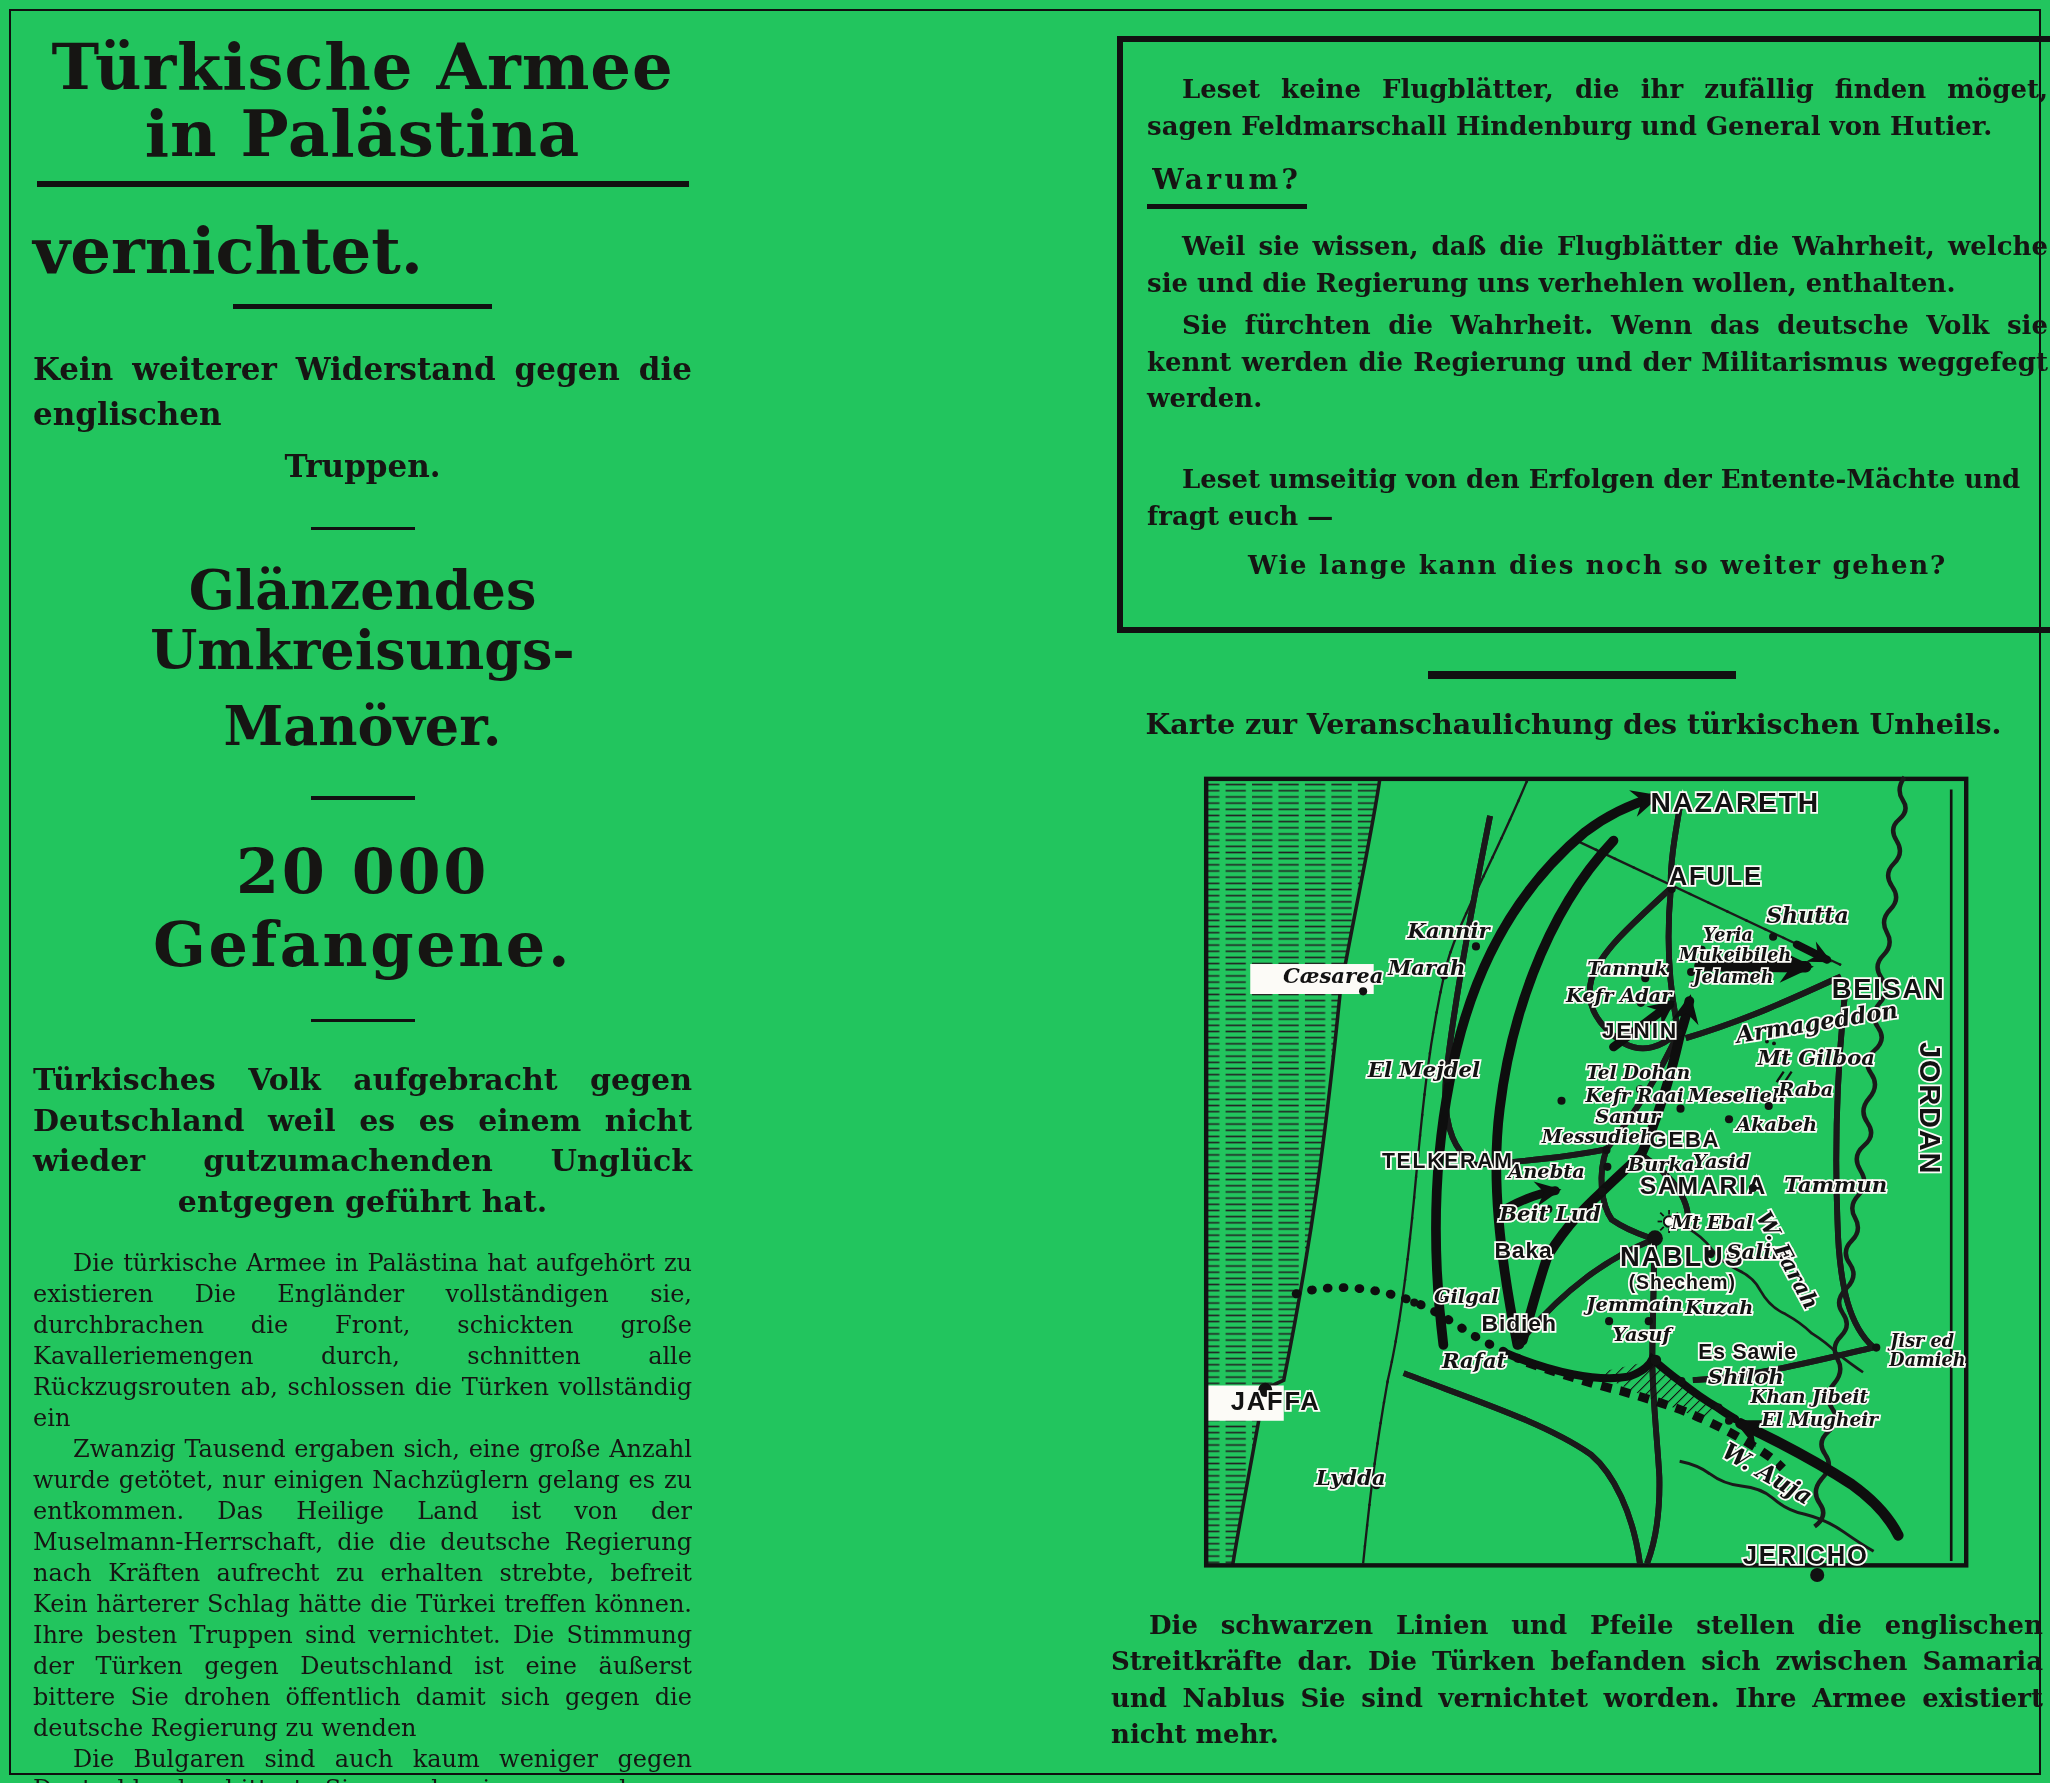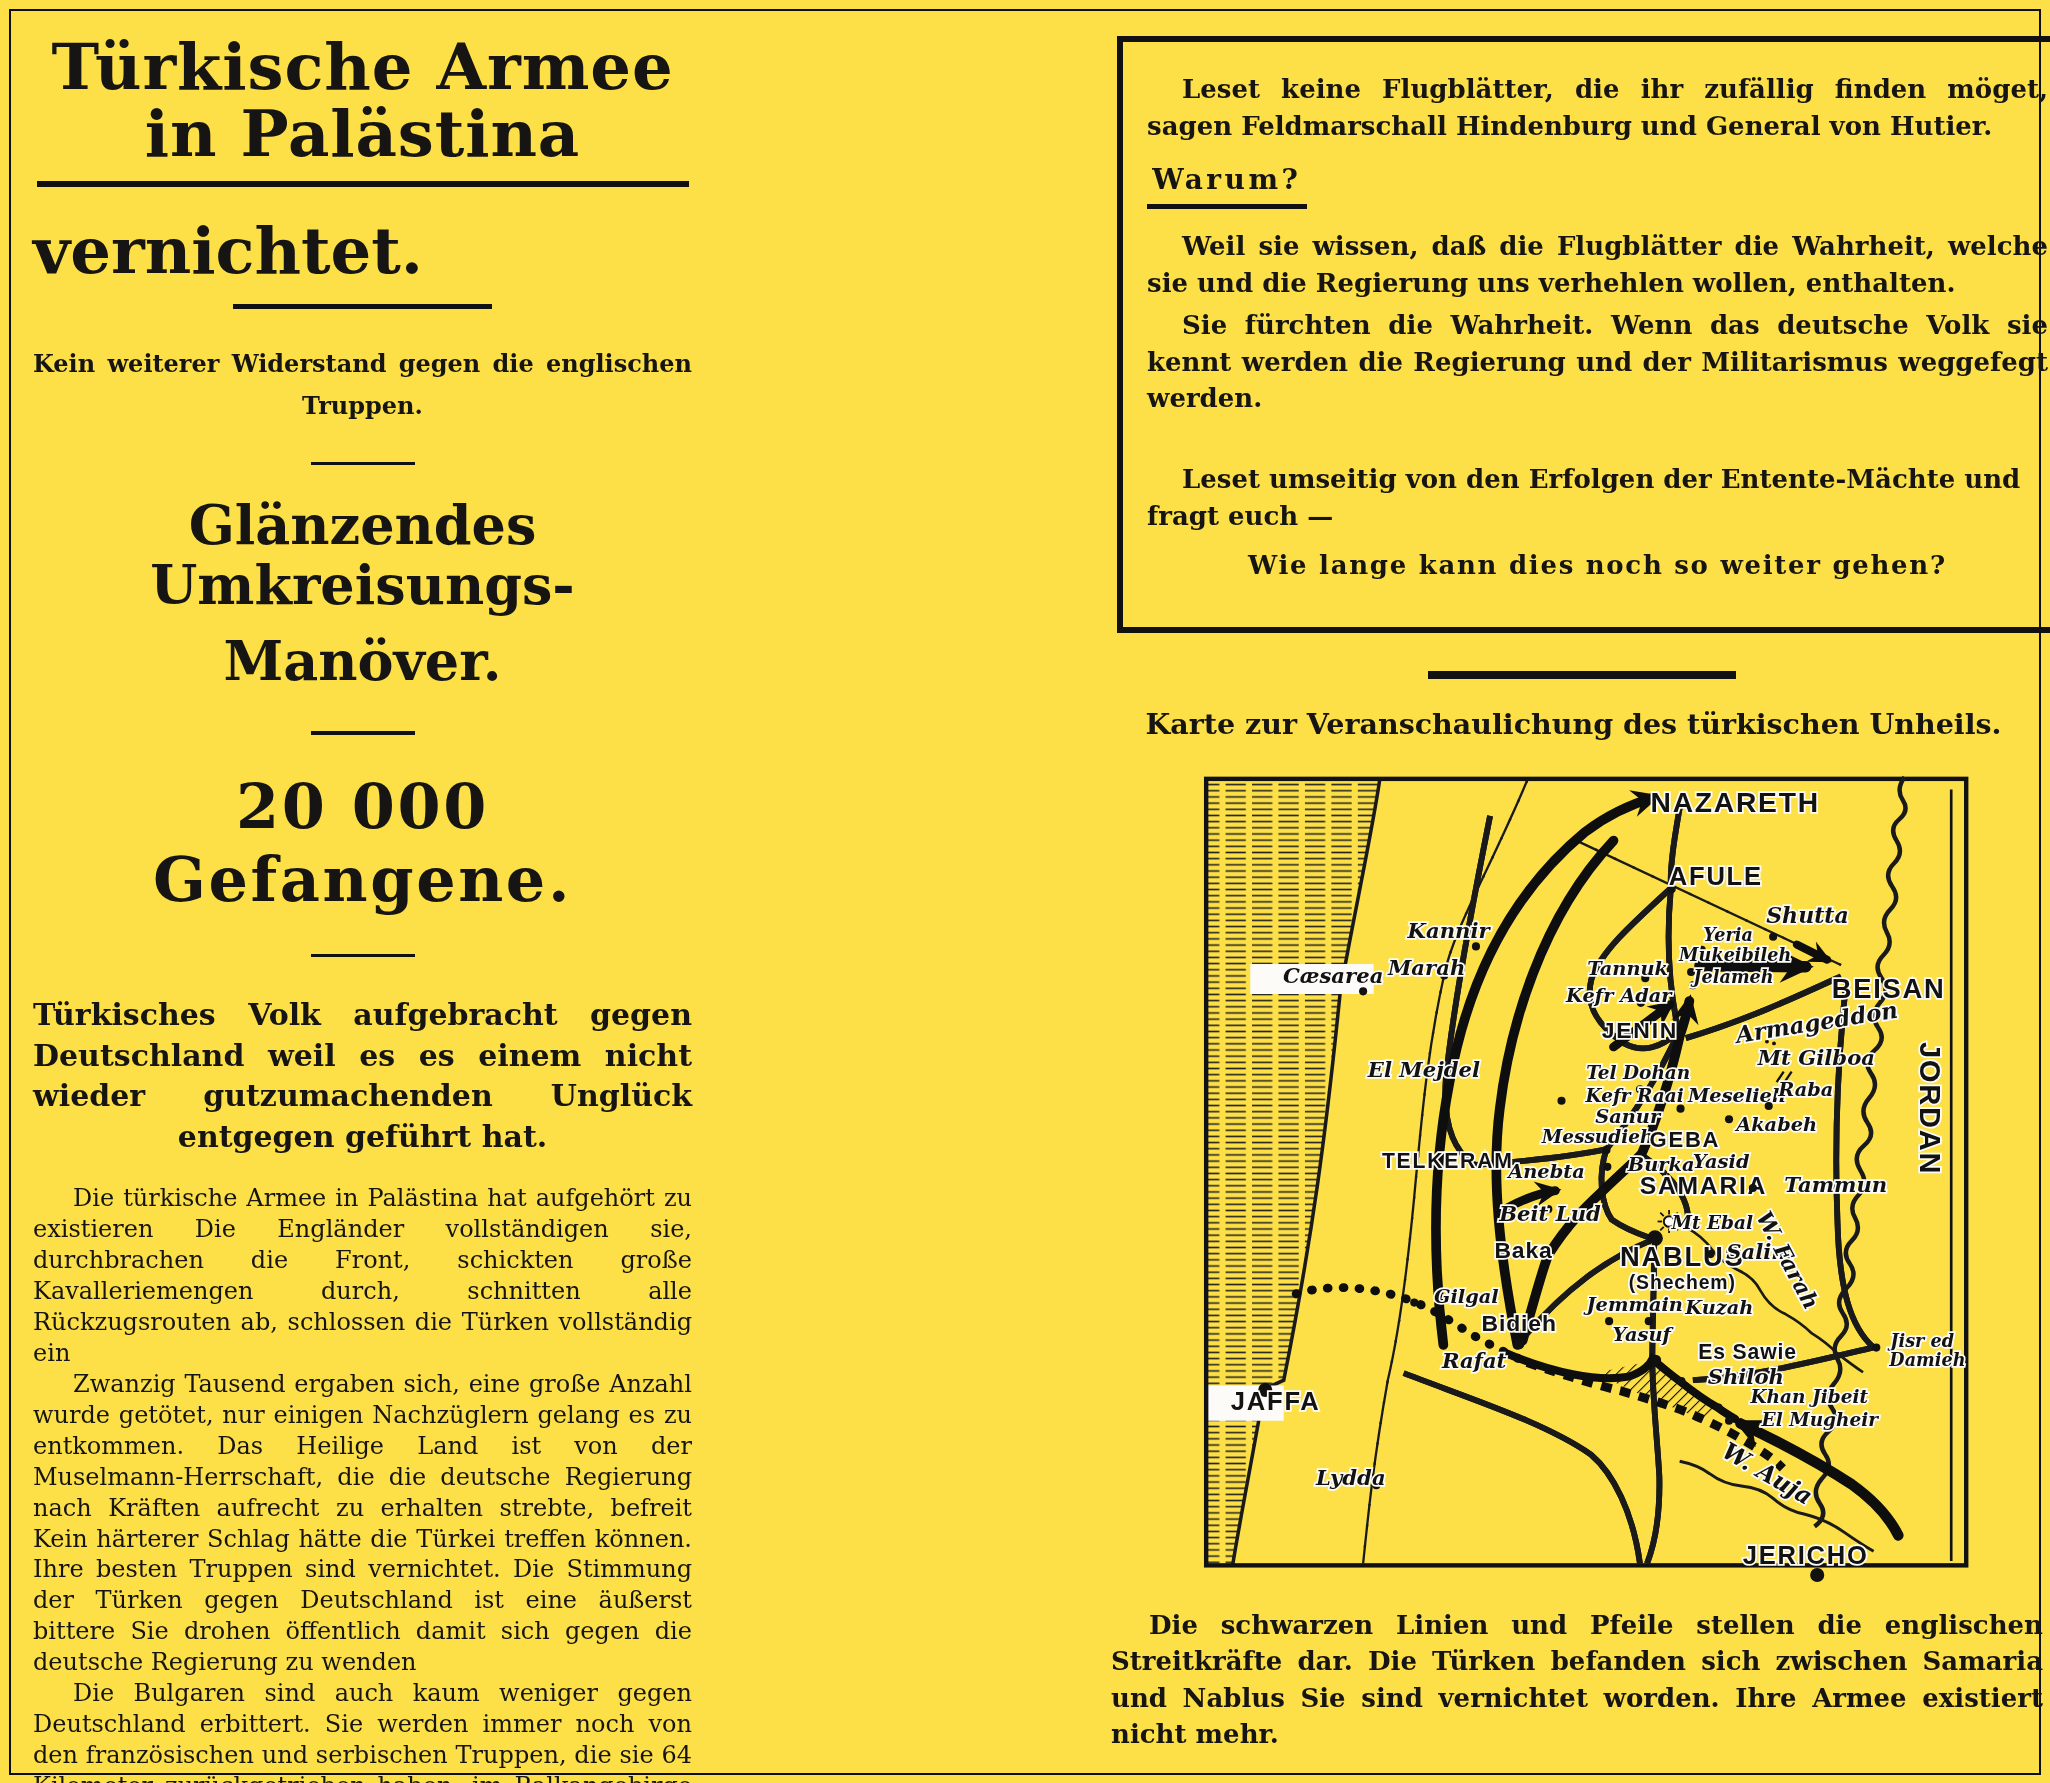--- a/index.html
+++ b/index.html
@@ -1,26 +1,26 @@
 <!DOCTYPE html>
 <html style="font-size:14px"><head>
 <meta charset="utf-8">
 <style>
   html,body{margin:0;padding:0;background:#e8e6e0;}
-  #page{position:relative;width:2050px;height:1784px;background:#fde047;color:#161513;
+  #page{position:relative;width:2050px;height:1784px;background:#22c55e;color:#161513;
         font-family:"DejaVu Serif",serif;overflow:hidden;text-decoration:underline;}
   #frame{position:absolute;inset:8.6px;border:2.6px solid #0f0f0f;pointer-events:none;}
 
   
   #left-col{position:absolute;left:33px;top:33px;width:659px;}
   .headline{font-size:64px;font-weight:800;text-align:center;letter-spacing:0.9px;line-height:1.05;}
   .rule-heavy{height:6px;background:#111;margin:14px 3.5px 0 3.5px;}
   .headline2{font-size:64px;font-weight:800;text-align:left;margin-top:26px;}
   .rule-med{width:259px;height:5.2px;background:#111;margin:15.6px auto 0 auto;}
-  .subhead{margin-top:38px;font-size:24px;font-weight:700;line-height:1.45;}
+  .subhead{margin-top:38px;font-size:31px;font-weight:700;line-height:1.45;}
   .subhead .l1{display:block;text-align:justify;text-align-last:justify;}
   .subhead .l2{display:block;text-align:center;margin-top:7px;}
   .sep{width:104px;height:3.5px;background:#111;margin:38px auto 0 auto;}
   .h-enc{margin-top:31px;font-size:54px;font-weight:700;text-align:center;line-height:1.1;}
   .h-enc2{margin-top:14px;font-size:54px;font-weight:700;text-align:center;}
   .h-pris{margin-top:35px;font-size:62px;font-weight:700;text-align:center;letter-spacing:2.6px;}
   .intro{margin-top:38px;font-size:30px;font-weight:700;text-align:justify;text-align-last:center;line-height:1.35;}
   .body-copy{margin-top:26px;font-size:24px;line-height:1.29;text-align:justify;}
   .body-copy p{margin:0;text-indent:40px;}
 

